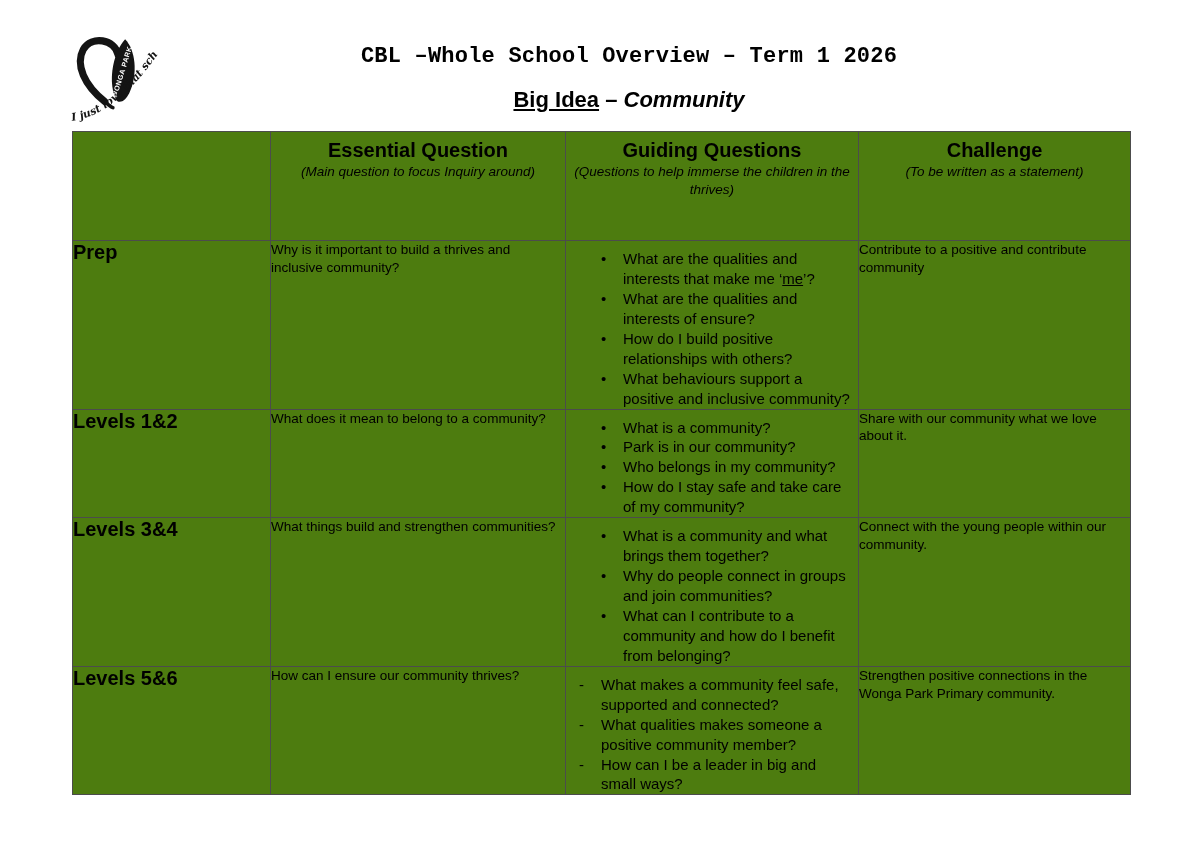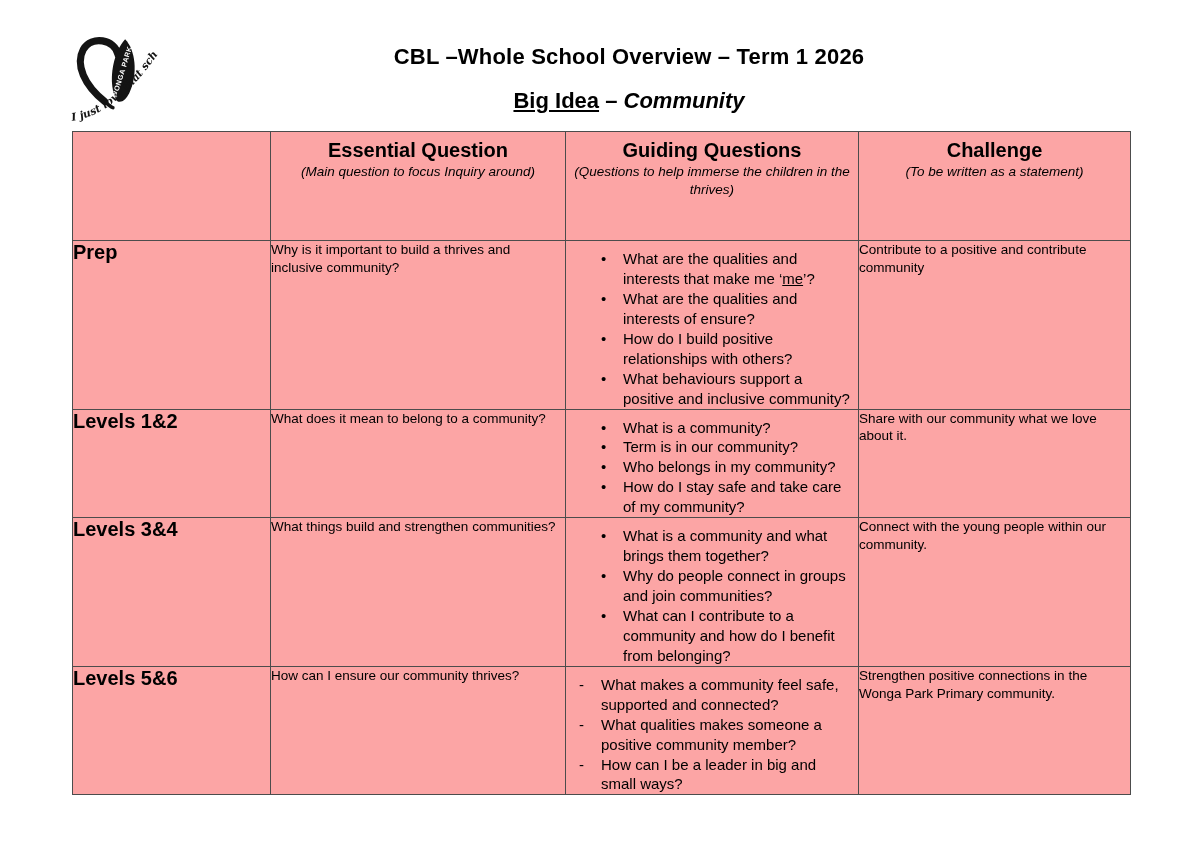--- a/index.html
+++ b/index.html
@@ -5,30 +5,30 @@
   html,body { margin:0; padding:0; }
   body {
     width:1200px; height:848px; background:#ffffff; color:#000;
     font-family:"Liberation Sans", sans-serif; position:relative; overflow:hidden;
   }
   .logo { position:absolute; left:68px; top:26px; width:102px; height:104px; }
   .titles {
     position:absolute; left:0; top:44px; width:100%; box-sizing:border-box;
     padding-left:58px; text-align:center;
   }
-  .t1 { font-size:22px; font-weight:bold; letter-spacing:0.2px; }
+  .t1 { font-size:22px; font-weight:bold; letter-spacing:0.2px;font-family:Liberation Mono, monospace; }
   .t2 { font-size:22px; font-weight:bold; margin-top:18px; }
   .t2 .ul-part { text-decoration:underline; }
   .t2 em { font-style:italic; }
 
   table.grid {
     position:absolute; left:72px; top:131px; width:1058px;
     border-collapse:collapse; table-layout:fixed;
   }
-  .grid td, .grid th { border:1px solid #4c4c4c; vertical-align:top; padding:0; background:#fca5a5; }
+  .grid td, .grid th { border:1px solid #4c4c4c; vertical-align:top; padding:0; background:#4d7c0f; }
   .grid th { font-weight:normal; text-align:center; }
   .ht { font-size:20px; font-weight:bold; padding-top:7px; line-height:1.15; }
   .hs { font-size:13.5px; font-style:italic; line-height:1.3; padding:1px 6px 0 6px; }
   .level { font-size:20px; font-weight:bold; padding:9px 6px 0 9px; line-height:1.1; }
   .eq, .ch { font-size:13.5px; line-height:1.33; padding:8px 10px 0 10px; }
   ul.gq {
     list-style:none; margin:0; padding:8px 8px 0 57px;
     font-size:15px; line-height:1.33;
   }
   ul.gq li { position:relative; }
@@ -100,21 +100,21 @@
         </ul>
       </td>
       <td class="ch">Contribute to a positive and contribute community</td>
     </tr>
     <tr style="height:88px">
       <td class="level">Levels 1&amp;2</td>
       <td class="eq">What does it mean to belong to a community?</td>
       <td>
         <ul class="gq" data-marker="bullet">
           <li>What is a community?</li>
-          <li>Term is in our community?</li>
+          <li>Park is in our community?</li>
           <li>Who belongs in my community?</li>
           <li>How do I stay safe and take care of my community?</li>
         </ul>
       </td>
       <td class="ch">Share with our community what we love about it.</td>
     </tr>
     <tr style="height:138px">
       <td class="level">Levels 3&amp;4</td>
       <td class="eq">What things build and strengthen communities?</td>
       <td>

